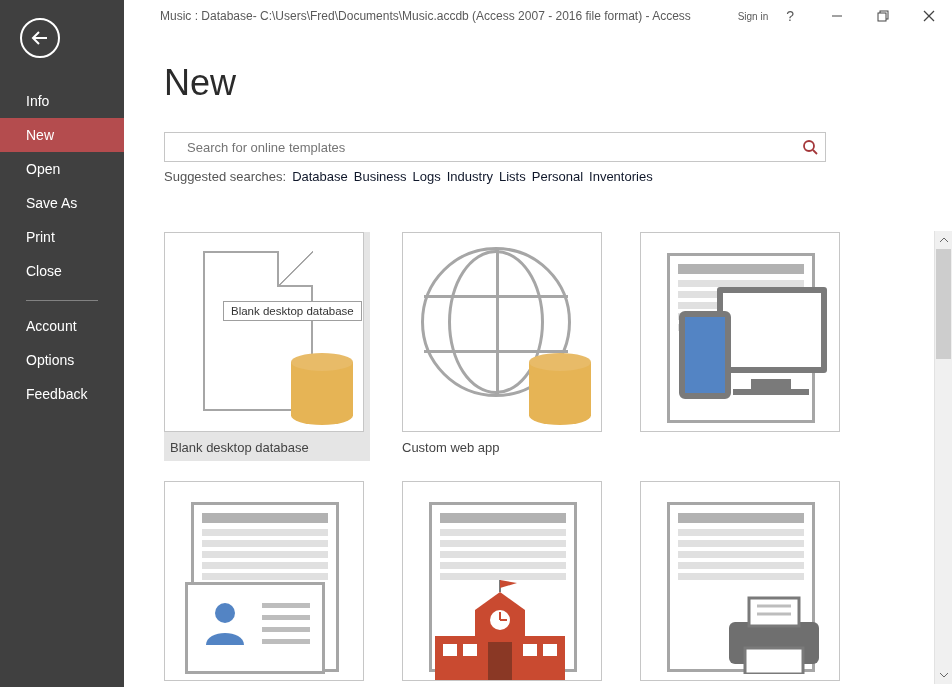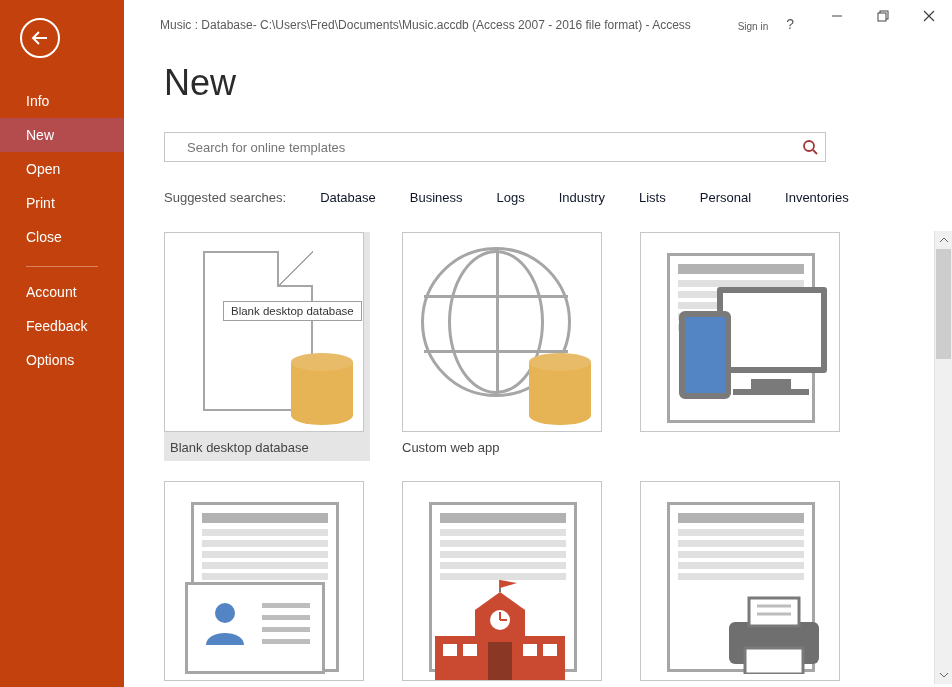--- a/index.html
+++ b/index.html
@@ -15,21 +15,21 @@
       background: #fff;
     }
     
     .titlebar {
       position: absolute;
       left: 124px;
       right: 0;
       top: 0;
       height: 32px;
       display: flex;
-      align-items: flex-end;
+      align-items: center;
       font-size: 12px;
       color: #5a5a5a;
       background: #fff;
     }
     .titlebar .title-text {
       margin-left: 36px;
       flex: 0 0 auto;
     }
     .titlebar .spacer { flex: 1; }
     .titlebar .signin {
@@ -51,21 +51,21 @@
       cursor: pointer;
     }
     .win-btn svg { display: block; }
     
     .sidebar {
       position: absolute;
       left: 0;
       top: 0;
       bottom: 0;
       width: 124px;
-      background: #c2410c;
+      background: #404040;
       color: #fff;
       padding-top: 18px;
     }
     .back-btn {
       width: 40px;
       height: 40px;
       border: 2px solid #fff;
       border-radius: 50%;
       margin-left: 20px;
       display: flex;
@@ -122,25 +122,25 @@
     }
     .search-btn {
       width: 30px;
       height: 28px;
       display: flex;
       align-items: center;
       justify-content: center;
       cursor: pointer;
     }
     .suggested-row {
-      margin-top: 28px;
+      margin-top: 7px;
       font-size: 13px;
       color: #555;
       display: flex;
-      gap: 34px;
+      gap: 6px;
       align-items: baseline;
       flex-wrap: wrap;
     }
     .suggested-label { color: #555; }
     .suggested-link {
       color: #0f172a;
       cursor: pointer;
     }
     
     .templates-area {
@@ -410,26 +410,27 @@
   <div class="back-btn">
     <svg width="20" height="20">
       <line x1="17" y1="10" x2="3" y2="10" stroke="#fff" stroke-width="2"></line>
       <polyline points="9,4 3,10 9,16" fill="none" stroke="#fff" stroke-width="2"></polyline>
     </svg>
   </div>
   <div class="nav">
     <div class="nav-item"><span>Info</span></div>
     <div class="nav-item selected"><span>New</span></div>
     <div class="nav-item"><span>Open</span></div>
+    <div class="nav-item"><span>Save As</span></div>
     <div class="nav-item"><span>Print</span></div>
     <div class="nav-item"><span>Close</span></div>
     <div class="nav-divider"></div>
     <div class="nav-item"><span>Account</span></div>
+    <div class="nav-item"><span>Options</span></div>
     <div class="nav-item"><span>Feedback</span></div>
-    <div class="nav-item"><span>Options</span></div>
   </div>
 </div>
 
 <div class="main">
   <div class="page-title">New</div>
 
   <div class="search-wrap">
     <input class="search-input" type="text" placeholder="Search for online templates" style="">
     <div class="search-btn">
       <svg width="16" height="16">

